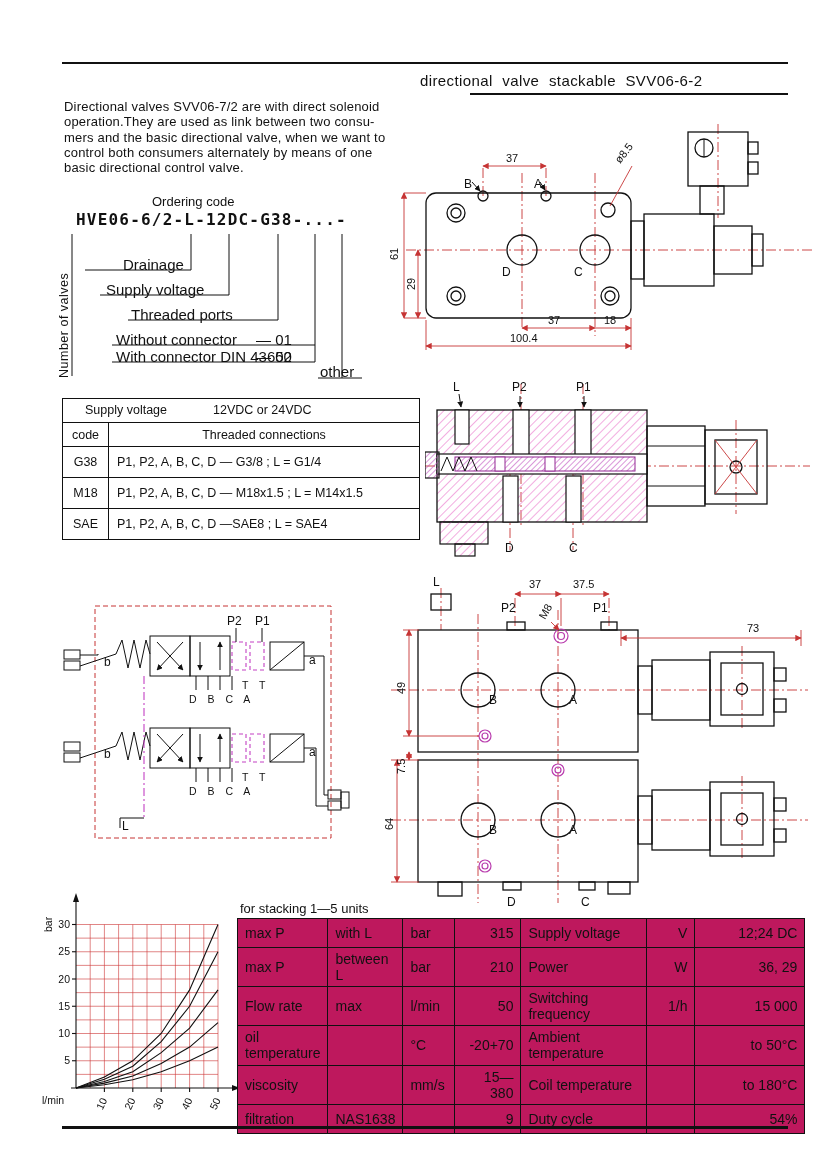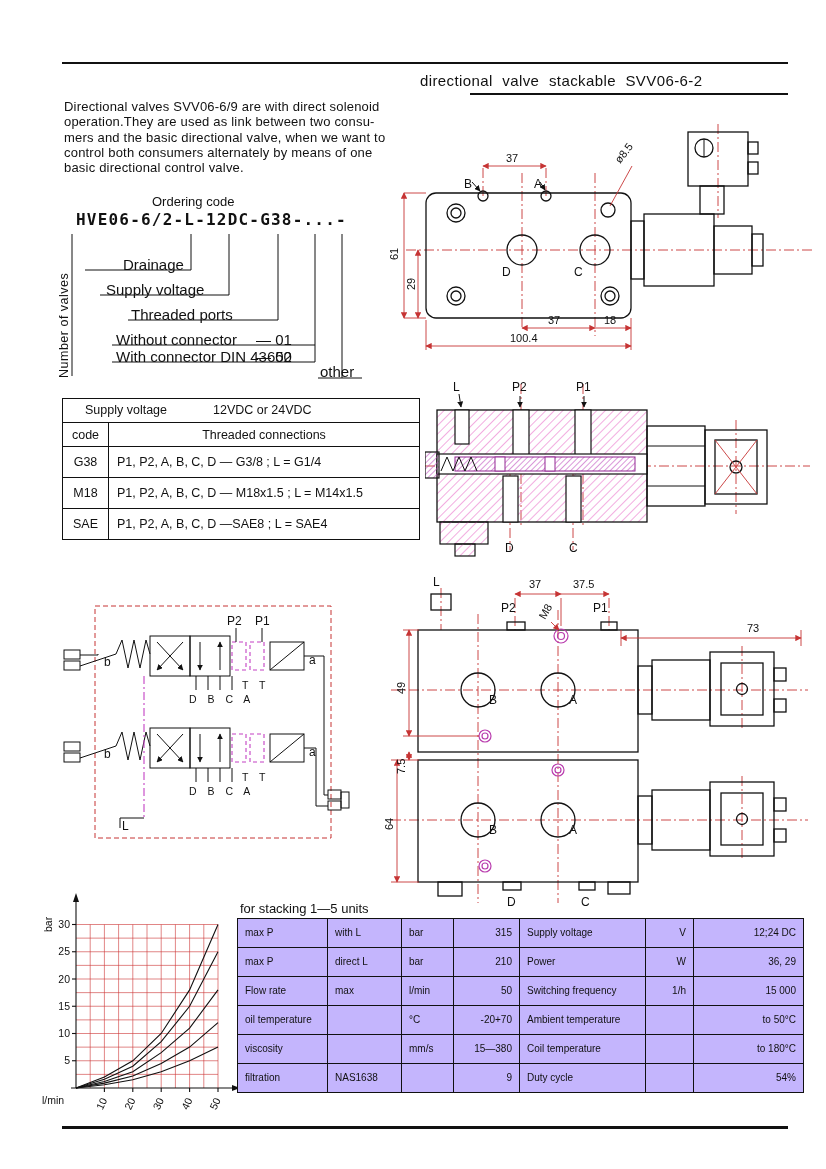--- a/index.html
+++ b/index.html
@@ -34,34 +34,34 @@
   .sv-row{display:flex;align-items:stretch;border-top:1px solid #111;min-height:24px}
   .sv-first{border-top:none;min-height:23px}
   .sv-l{width:150px;padding:4px 0 4px 22px}
   .sv-v{padding:4px 0}
   .sv-code{width:46px;flex:none;border-right:1px solid #111;display:flex;align-items:center;justify-content:center;text-align:center}
   .sv-conn{flex:1;display:flex;align-items:center;padding:8px 8px}
   .sv-conn-h{flex:1;display:flex;align-items:center;justify-content:center}
   .sv-data{min-height:31px}
   
   .spec-title{font-size:13px}
-  .spec{border-collapse:collapse;font-size:10px;background:#c4b5fd}
+  .spec{border-collapse:collapse;font-size:14px;background:#be185d}
   .spec td{border:1.2px solid #111;padding:3px 7px;height:29px;vertical-align:middle;line-height:1.15}
   .spec td.c{text-align:right}
 </style>
 </head>
 <body>
 
 <div class="page">
 
   <div class="rule" style="left:62px;top:62px;width:726px;height:2px"></div>
   <div class="abs title" style="left:420px;top:72px;width:368px">directional valve stackable SVV06-6-2</div>
   <div class="rule" style="left:470px;top:93px;width:318px;height:2px"></div>
 
-  <div class="abs intro" style="left:64px;top:99px;width:340px">Directional valves SVV06-6/9 are with direct solenoid operation.They are used as link between two consu-mers and the basic directional valve, when we want to control both consumers alternately by means of one basic directional control valve.</div>
+  <div class="abs intro" style="left:64px;top:99px;width:340px">Directional valves SVV06-7/2 are with direct solenoid operation.They are used as link between two consu-mers and the basic directional valve, when we want to control both consumers alternately by means of one basic directional control valve.</div>
 
   <div class="abs ord-title" style="left:152px;top:194px">Ordering code</div>
   <div class="abs ord-code" style="left:76px;top:210px">HVE06-6/2-L-12DC-G38-...-</div>
   <div class="abs vert" style="left:57px;top:378px">Number of valves</div>
   <div class="abs ord-label" style="left:123px;top:256px">Drainage</div>
   <div class="abs ord-label" style="left:106px;top:281px">Supply voltage</div>
   <div class="abs ord-label" style="left:131px;top:306px">Threaded ports</div>
   <div class="abs ord-label" style="left:116px;top:331px">Without connector</div>
   <div class="abs ord-label" style="left:256px;top:331px">— 01</div>
   <div class="abs ord-label" style="left:116px;top:348px">With connector DIN 43650</div>
@@ -469,21 +469,21 @@
         <td>max P</td>
         <td>with L</td>
         <td>bar</td>
         <td class="c">315</td>
         <td>Supply voltage</td>
         <td class="c">V</td>
         <td class="c">12;24 DC</td>
       </tr>
       <tr>
         <td>max P</td>
-        <td>direct L</td>
+        <td>between L</td>
         <td>bar</td>
         <td class="c">210</td>
         <td>Power</td>
         <td class="c">W</td>
         <td class="c">36, 29</td>
       </tr>
       <tr>
         <td>Flow rate</td>
         <td>max</td>
         <td>l/min</td>

